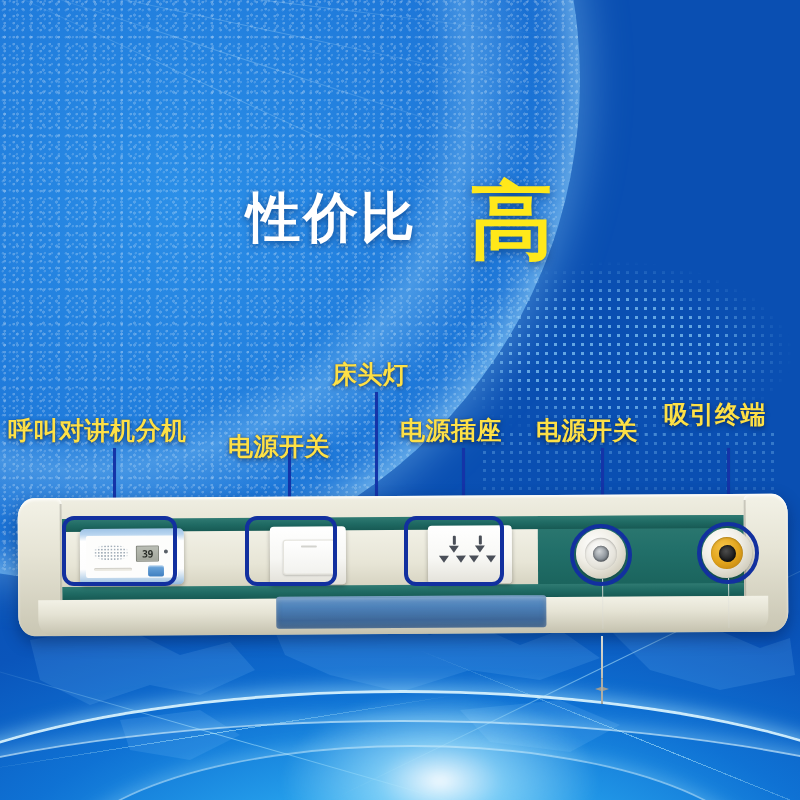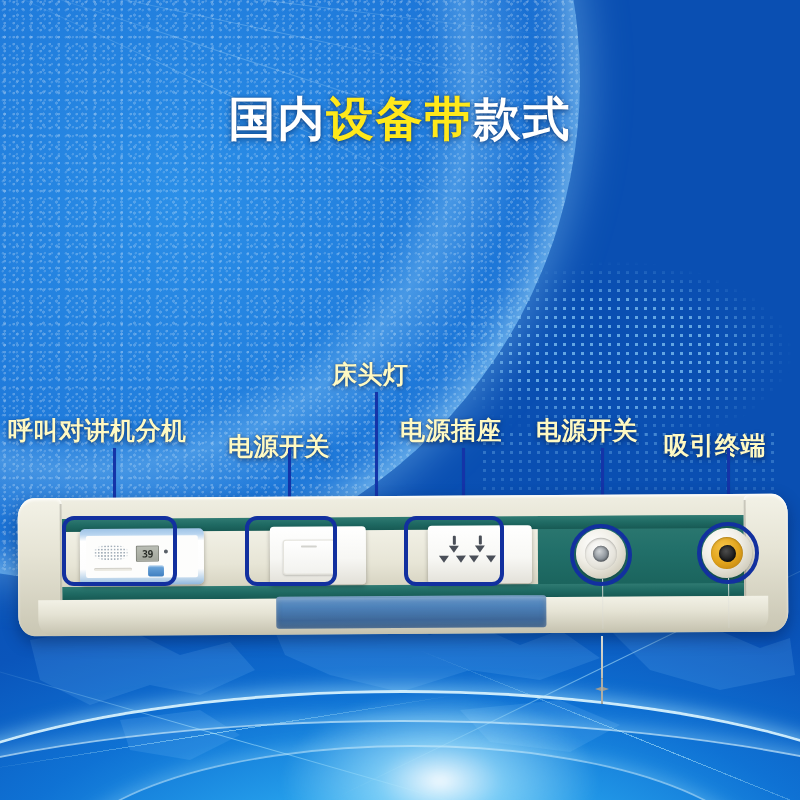--- a/index.html
+++ b/index.html
@@ -111,21 +111,21 @@
     color:#ffffff;
     text-shadow:0 2px 7px rgba(0,30,80,.55);
   }
   .h-line2 .big{
     color:#ffe81a;font-size:84px;vertical-align:-14px;margin-left:52px;letter-spacing:0;
     text-shadow:0 3px 10px rgba(0,30,80,.5);
   }
 
   
   .label{
-    position:absolute;white-space:nowrap;font-weight:bold;color:#fef9c3;
+    position:absolute;white-space:nowrap;font-weight:bold;color:#fde047;
     font-size:25px;letter-spacing:.5px;
     text-shadow:0 2px 5px rgba(0,30,80,.7), 0 0 1px rgba(0,40,90,.8);
   }
   .leader{
     position:absolute;width:3px;background:#1434a8;
     box-shadow:0 0 1px rgba(0,0,0,.25);
   }
 
   
   .panel-wrap{position:absolute;left:18px;top:496px;width:770px;height:138px;}
@@ -177,21 +177,21 @@
   
   .lamp{
     position:absolute;left:258px;width:270px;top:100px;height:32px;
     border-radius:3px;
     background:linear-gradient(180deg,#5d8fc4 0%,#3f78b6 35%,#315f96 75%,#4b79ae 100%);
     box-shadow:inset 0 2px 5px rgba(255,255,255,.35), inset 0 -3px 6px rgba(0,0,0,.28);
     opacity:.92;
   }
 
   
-  .dev{position:absolute;padding-left:20px;}
+  .dev{position:absolute;}
   
   .intercom{
     left:62px;top:31px;width:104px;height:56px;border-radius:5px;
     background:linear-gradient(180deg,#9ec3e6 0%,#b7d4ef 10%,#ffffff 22%,#fdfdfd 72%,#b3cfe8 92%,#8fb6dd 100%);
     box-shadow:0 2px 4px rgba(0,0,0,.3);
   }
   .ic-face{position:absolute;left:6px;top:7px;right:6px;bottom:7px;background:#fdfdfc;border-radius:2px;}
   .ic-grille{
     position:absolute;left:8px;top:9px;width:34px;height:16px;
     background-image:radial-gradient(circle, rgba(90,110,130,.55) 0 .8px, transparent 1.1px);
@@ -323,36 +323,36 @@
   <div class="glowcore"></div>
   <div class="arc a1"></div>
   <div class="arc a2"></div>
   <div class="arc a3"></div>
 
   <div class="diagline" style="left:-40px;top:660px;width:560px;transform:rotate(16deg);"></div>
   <div class="diagline" style="left:330px;top:800px;width:620px;transform:rotate(-26deg);"></div>
   <div class="diagline" style="left:-20px;top:770px;width:480px;transform:rotate(-9deg);"></div>
   <div class="diagline" style="left:420px;top:650px;width:520px;transform:rotate(22deg);"></div>
 
-  <div class="heading h-line1">
-    <span>国内</span><span class="hl">设备带</span><span>款式</span>
+  <div class="heading h-line2">
+    <span>性价比</span><span class="big">高</span>
   </div>
 
   <div id="callout-layer">
       <div class="label" style="left: 8px; top: 414px;">呼叫对讲机分机</div>
       <div class="leader" style="left: 113px; top: 448px; height: 80px;"></div>
       <div class="label" style="left: 228px; top: 430px;">电源开关</div>
       <div class="leader" style="left: 288px; top: 448px; height: 80px;"></div>
       <div class="label" style="left: 332px; top: 358px;">床头灯</div>
       <div class="leader" style="left: 375px; top: 392px; height: 212px;"></div>
       <div class="label" style="left: 400px; top: 414px;">电源插座</div>
       <div class="leader" style="left: 462px; top: 448px; height: 80px;"></div>
       <div class="label" style="left: 536px; top: 414px;">电源开关</div>
       <div class="leader" style="left: 601px; top: 448px; height: 82px;"></div>
-      <div class="label" style="left: 664px; top: 398px; margin-top: 31px;">吸引终端</div>
+      <div class="label" style="left: 664px; top: 398px;">吸引终端</div>
       <div class="leader" style="left: 727px; top: 448px; height: 82px;"></div>
     </div>
 
   <div class="panel-wrap">
     <div class="panel">
 
       <div class="cream-band"></div>
       <div class="teal-field"></div>
       <div class="stripe top"></div>
       <div class="stripe bot"></div>

